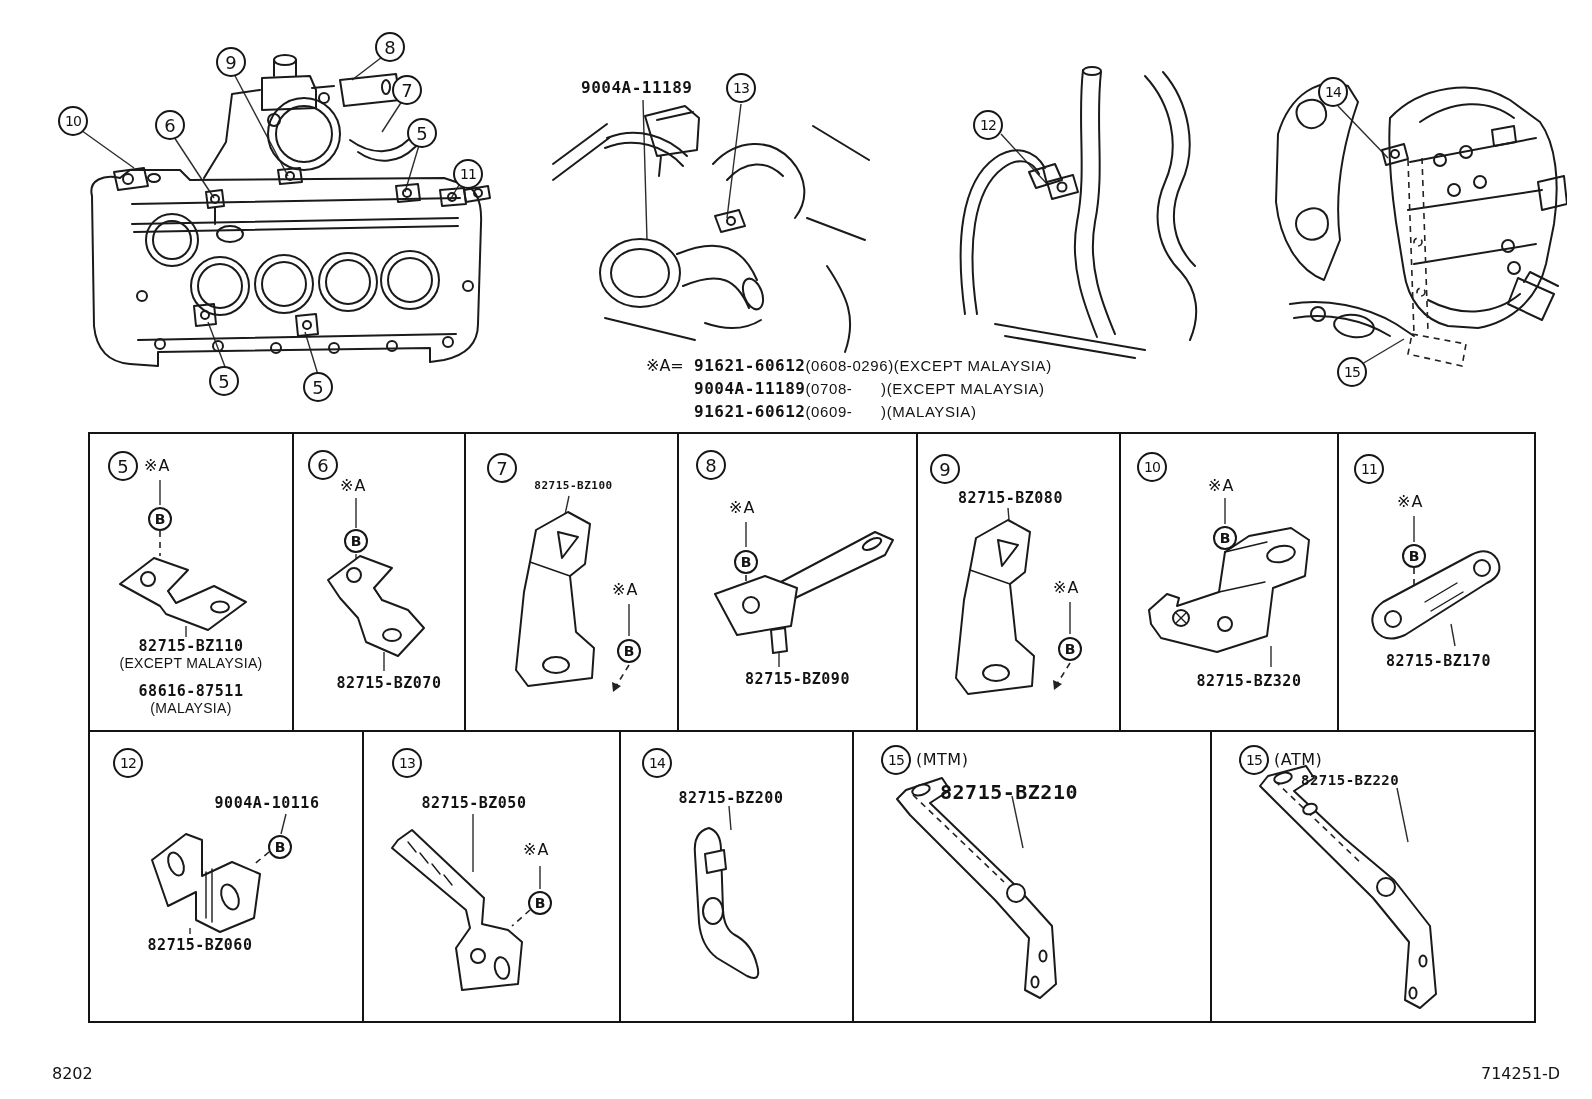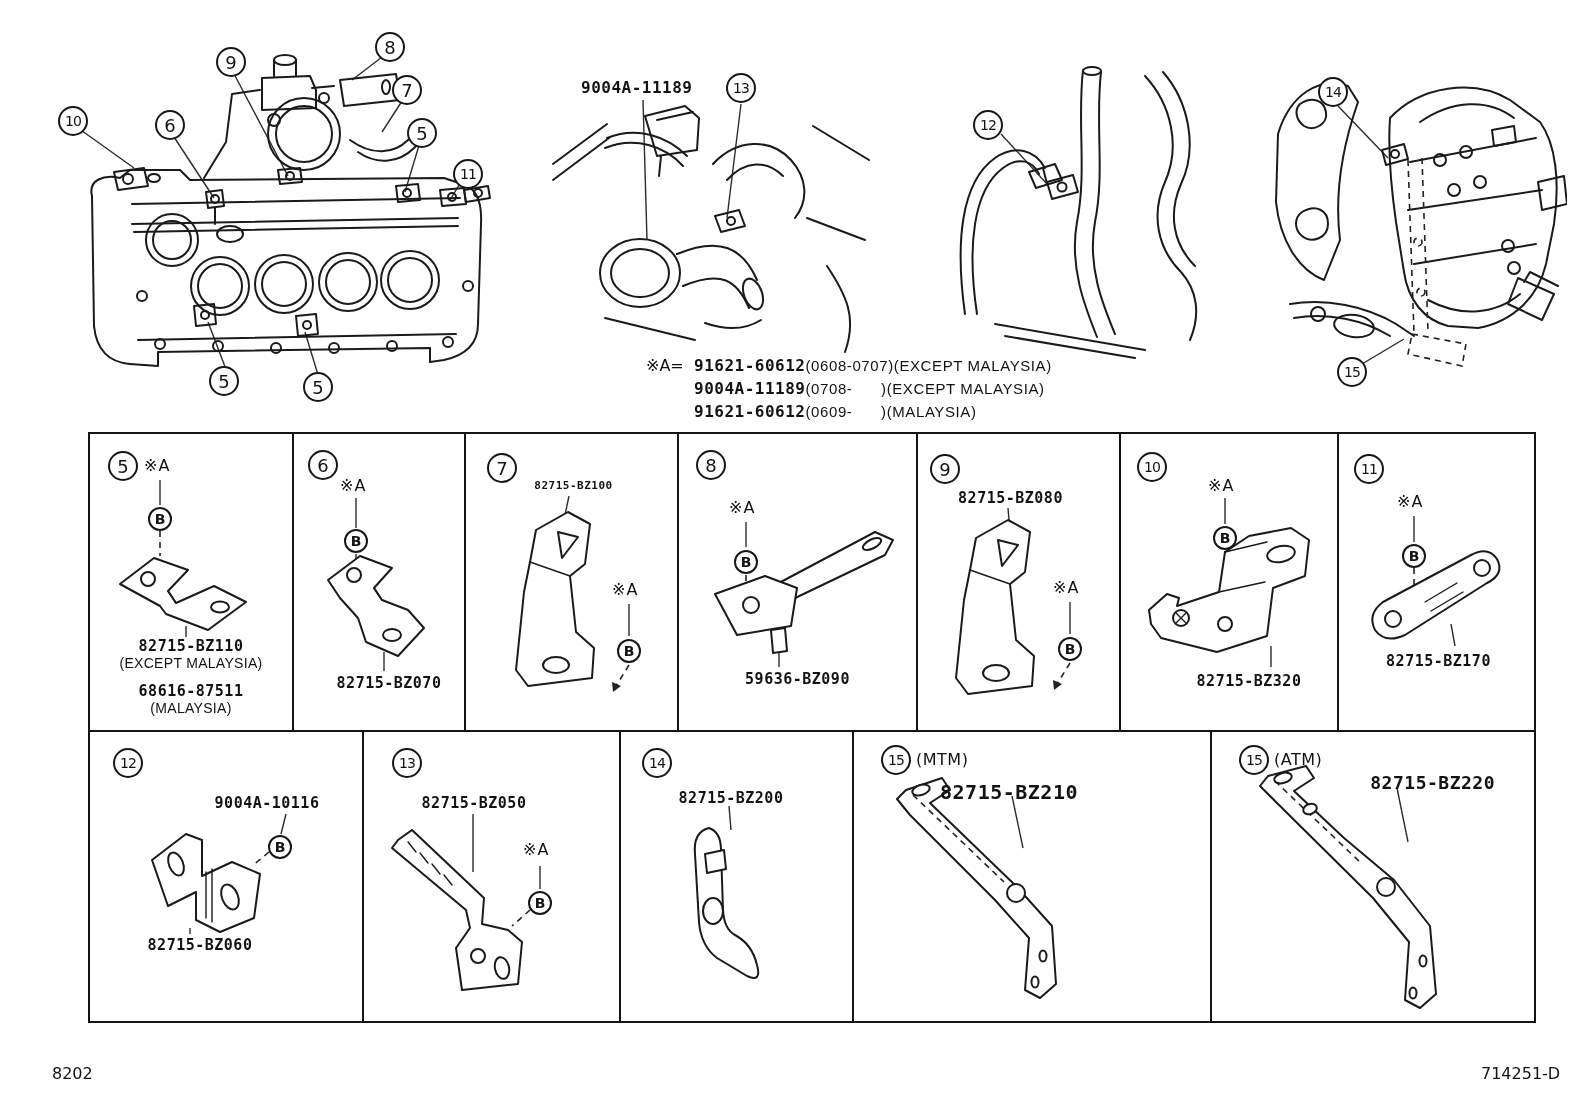--- a/index.html
+++ b/index.html
@@ -242,21 +242,21 @@
 <div class="callout sm" style="left:1337px;top:357px">
     <span>15</span>
   </div>
 
 <div class="toplabel" style="left:581px;top:78px">9004A-11189</div>
 
 <div class="notes">
   <div class="note-row">
     <span class="nmark">※A=</span>
     <span class="npart">91621-60612</span>
-    <span class="nrest">(0608-0707)</span>
+    <span class="nrest">(0608-0296)</span>
     <span class="nrest">(EXCEPT MALAYSIA)</span>
   </div>
   <div class="note-row">
     <span class="nmark"></span>
     <span class="npart">9004A-11189</span>
     <span class="nrest">(0708-      )</span>
     <span class="nrest">(EXCEPT MALAYSIA)</span>
   </div>
   <div class="note-row">
     <span class="nmark"></span>
@@ -355,21 +355,21 @@
       <path class="fillw" d="M92,196 L106,194 L108,217 L94,219 Z"></path>
       <line class="leader" x1="100" y1="219" x2="100" y2="233"></line>
     </svg>
     <div class="callout" style="left:17px;top:16px">
         <span>8</span>
       </div>
     <div class="marker" style="left:50px;top:64px">※A</div>
     <div class="bolt" style="left:55px;top:116px">
         <span>B</span>
       </div>
-    <div class="part" style="left:0;width:237px;top:236px">59636-BZ090</div>
+    <div class="part" style="left:0;width:237px;top:236px">82715-BZ090</div>
   </div>
 
   <div class="cell" style="left:828px;top:0;width:201px;height:296px">
     <svg class="cellsvg" width="201" height="296" viewBox="0 0 201 296">
       <line class="leader" x1="90" y1="74" x2="92" y2="98"></line>
       <path class="fillw" d="M58,104 L90,86 L112,98 L107,138 L92,150 L98,206 L116,222 L114,252 L50,260 L38,244 L46,166 L52,136 Z"></path>
       <path class="fillw" d="M80,106 L100,111 L84,132 Z"></path>
       <ellipse class="fillw" cx="78" cy="239" rx="13" ry="8"></ellipse>
       <path class="thin" d="M52,136 L92,150"></path>
       <line class="leader" x1="152" y1="168" x2="152" y2="200"></line>
@@ -506,18 +506,18 @@
       <ellipse class="fillw" cx="71" cy="46" rx="9" ry="5" transform="rotate(-15 71 46)"></ellipse>
       <ellipse class="fillw" cx="98" cy="77" rx="7" ry="5" transform="rotate(-20 98 77)"></ellipse>
       <circle class="fillw" cx="174" cy="155" r="9"></circle>
       <ellipse class="fillw" cx="211" cy="229" rx="3.5" ry="5.5"></ellipse>
       <ellipse class="fillw" cx="201" cy="261" rx="3.5" ry="5.5"></ellipse>
     </svg>
     <div class="callout sm" style="left:27px;top:13px">
         <span>15</span>
       </div>
     <div class="marker" style="left:62px;top:18px;letter-spacing:.5px">(ATM)</div>
-    <div class="toplabel" style="left:113px;top:40px;width:170px;text-align:right;font-size:18px">82715-BZ220</div>
+    <div class="toplabel" style="left:89px;top:40px;width:170px;text-align:left;font-size:14px">82715-BZ220</div>
   </div>
 </div>
 
 <div class="footer" style="left:52px;top:1064px">8202</div>
 <div class="footer" style="left:1481px;top:1064px">714251-D</div>
 
 </body></html>

